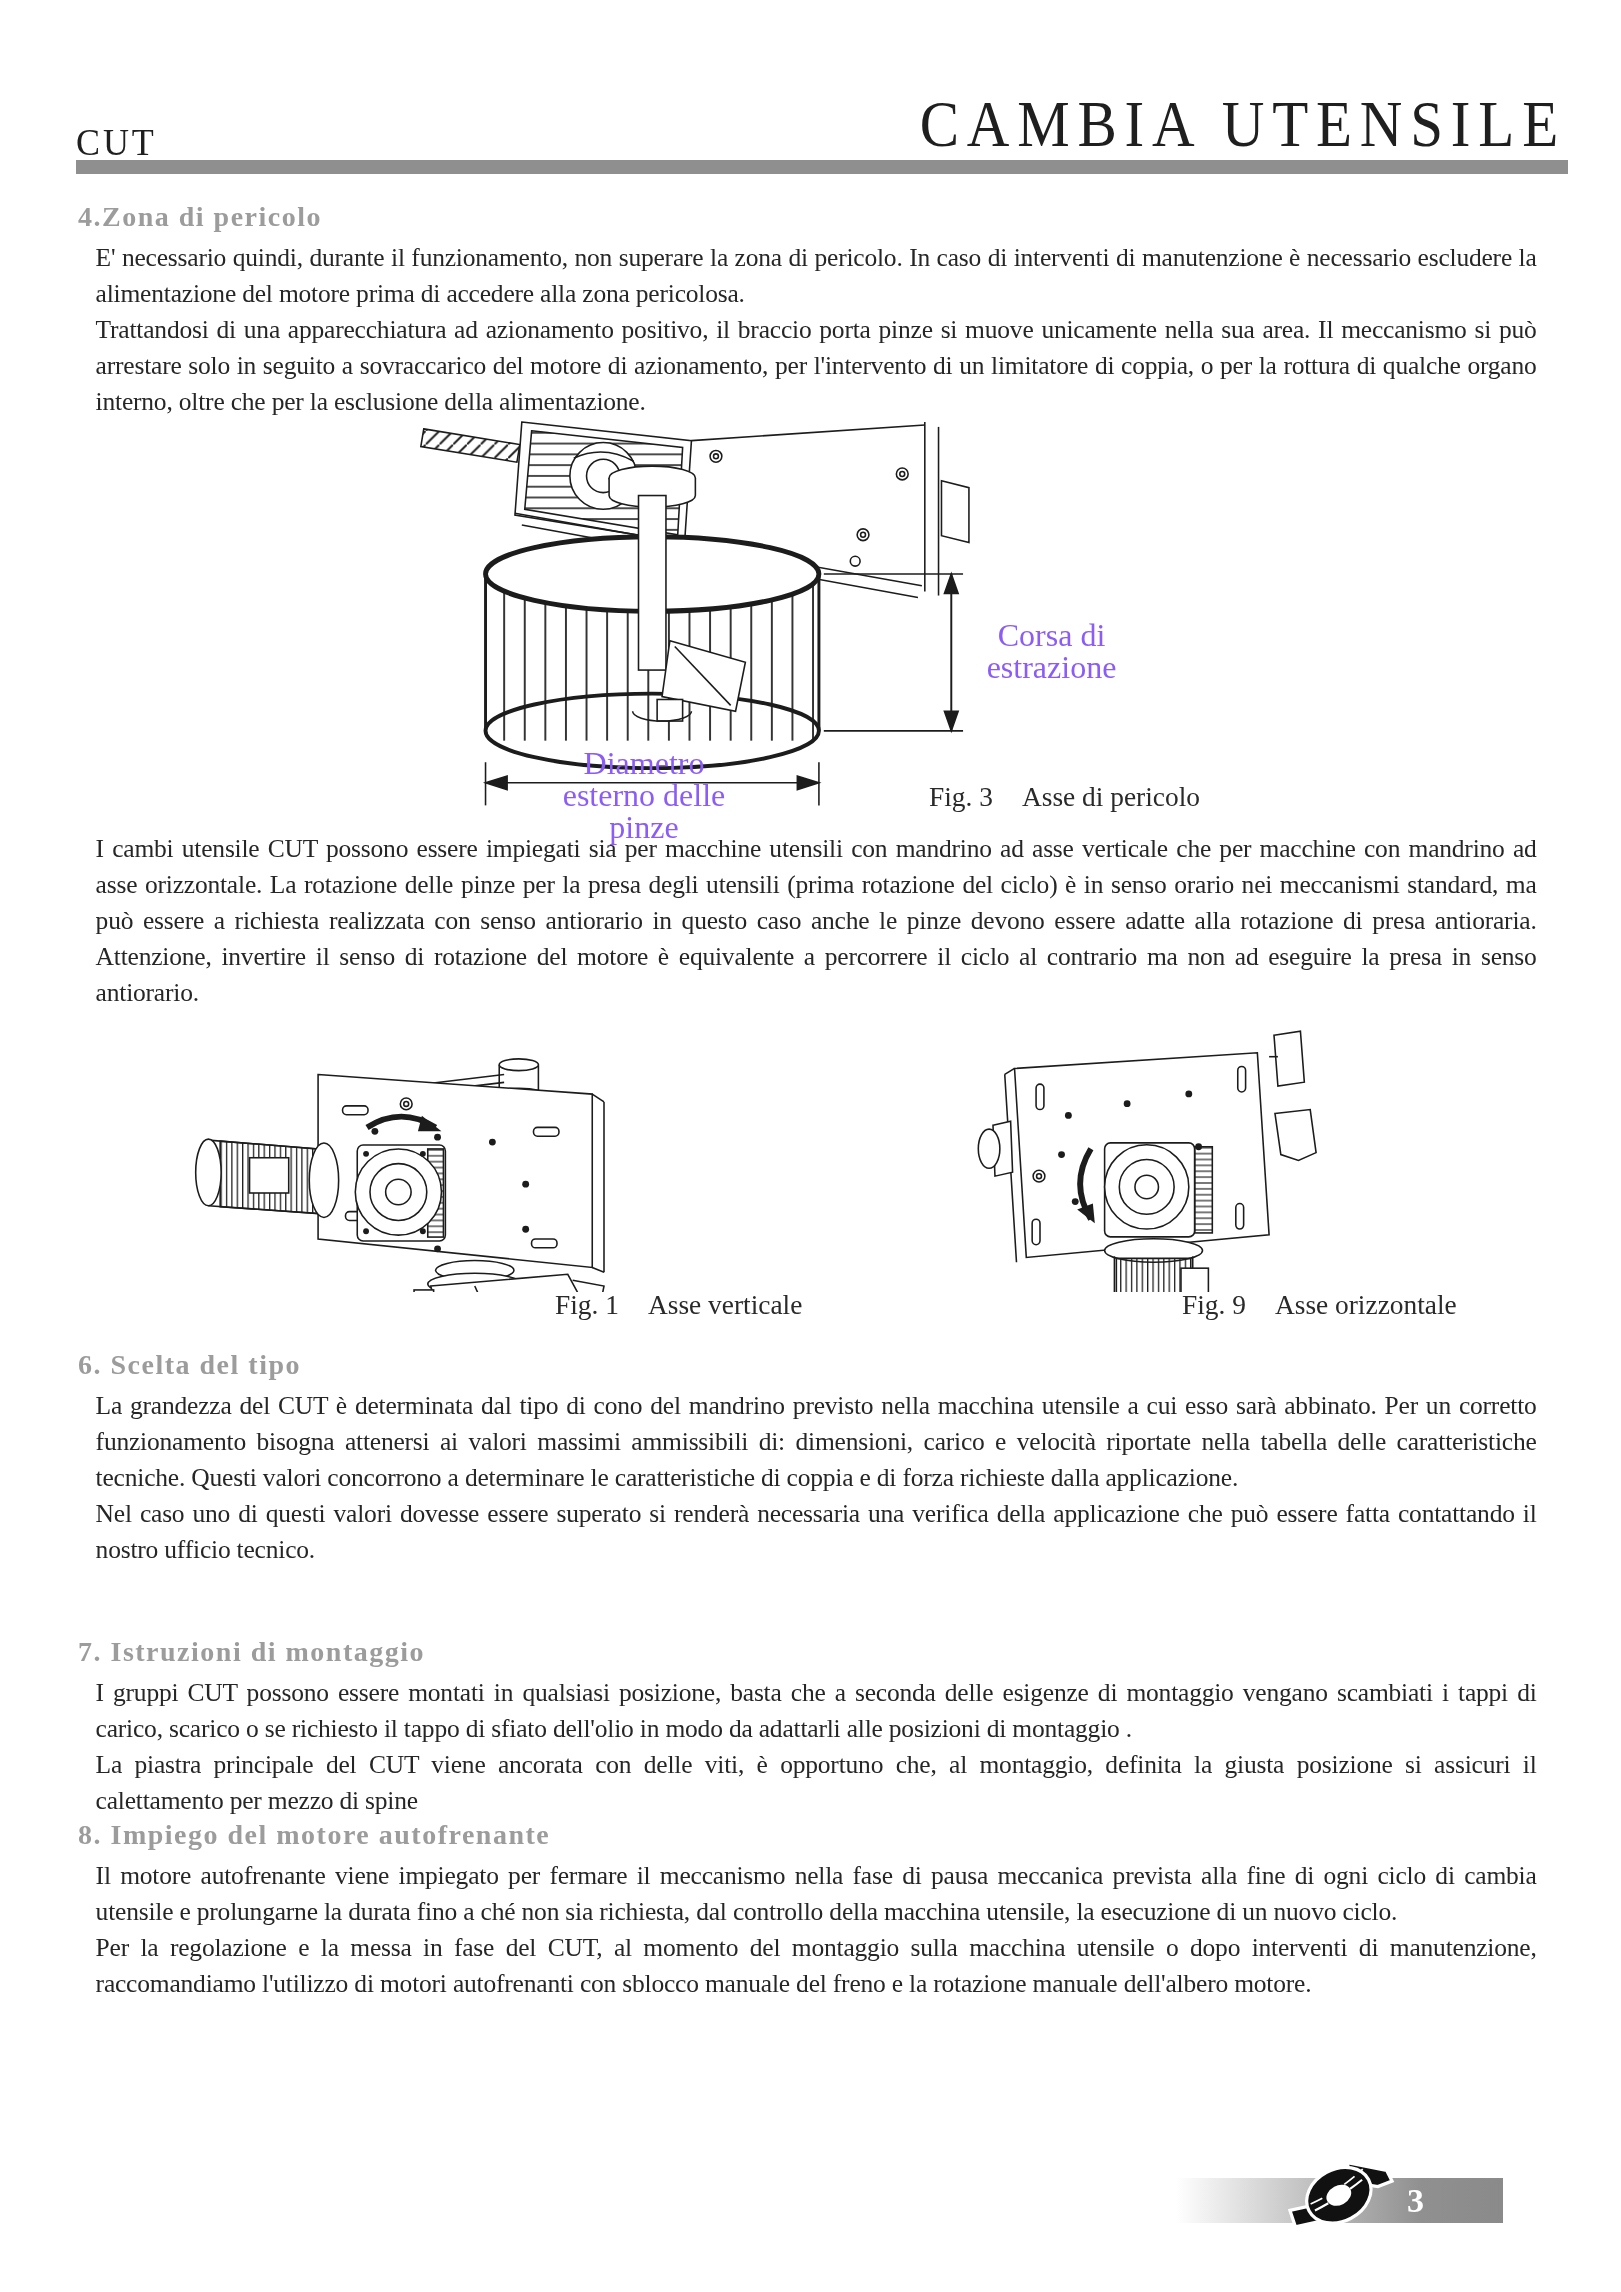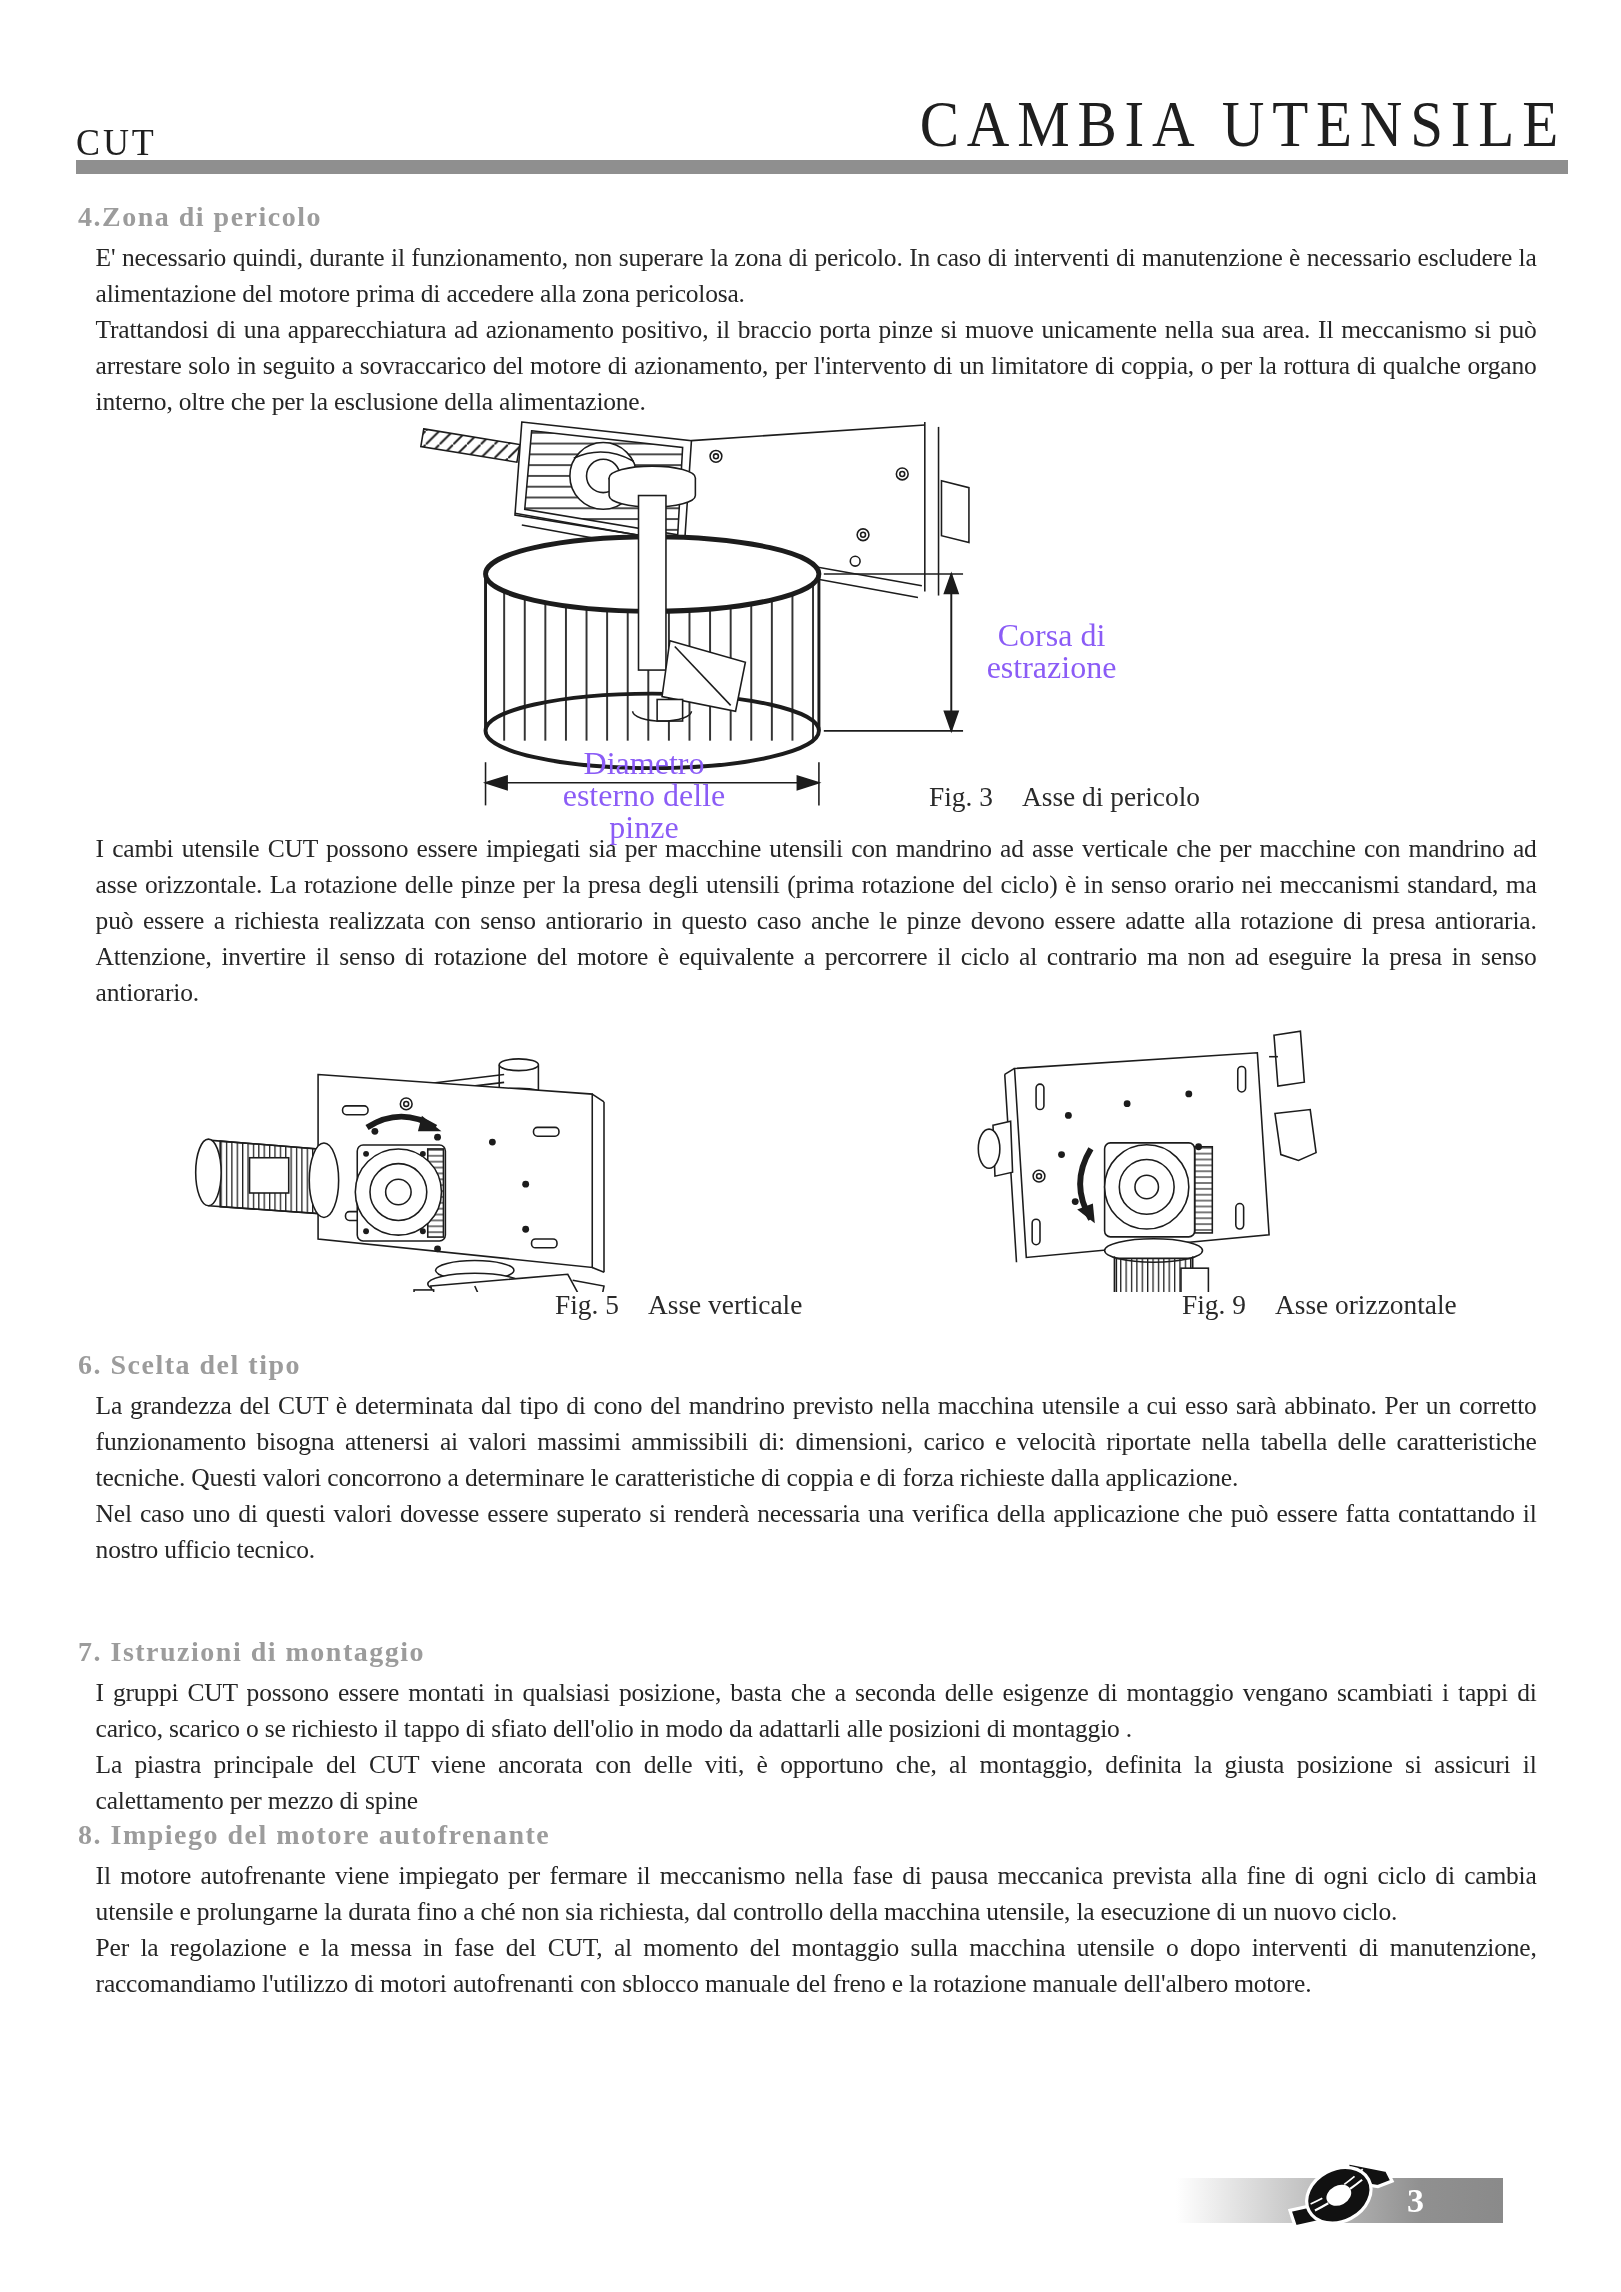--- a/index.html
+++ b/index.html
@@ -222,21 +222,21 @@
         <ellipse cx="300" cy="228" rx="40" ry="10" fill="#ffffff"></ellipse>
         <ellipse cx="300" cy="242" rx="48" ry="11" fill="#ffffff"></ellipse>
         <polygon points="255,244 395,232 408,256 262,268" fill="#ffffff"></polygon>
         <polyline points="400,238 432,244 428,264 402,258"></polyline>
         <rect x="238" y="248" width="20" height="16" fill="#ffffff"></rect>
         <line x1="300" y1="244" x2="310" y2="266"></line>
       </g>
     </svg>
   </div>
   <div class="figcaption cap4">
-    <span class="figno">Fig. 5</span><span>Asse verticale</span>
+    <span class="figno">Fig. 1</span><span>Asse verticale</span>
   </div>
 
   <div class="figwrap" style="left:946px;top:1027px;width:421px;height:265px;">
     <svg width="421" height="265" viewBox="0 0 430 270">
       <defs>
         <pattern id="vfins5" width="5.5" height="12" patternUnits="userSpaceOnUse">
           <line x1="2.5" y1="0" x2="2.5" y2="12" stroke="#1c1c1c" stroke-width="1.3"></line>
         </pattern>
         <pattern id="hfins5" width="12" height="6" patternUnits="userSpaceOnUse">
           <line x1="0" y1="3" x2="12" y2="3" stroke="#1c1c1c" stroke-width="1.2"></line>

